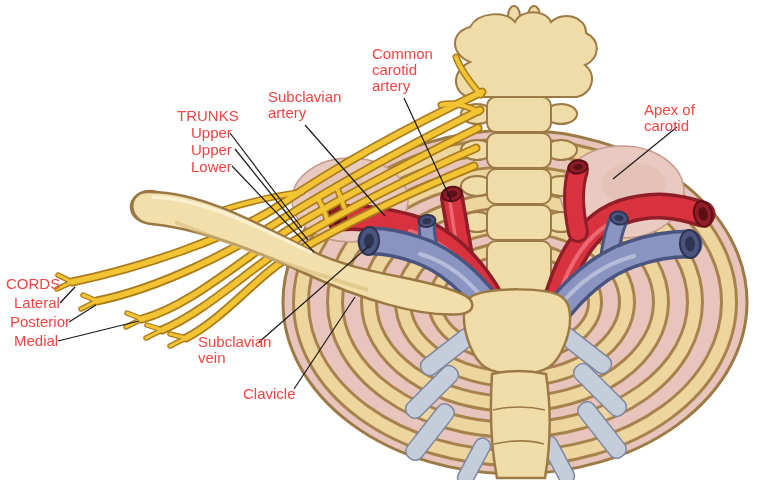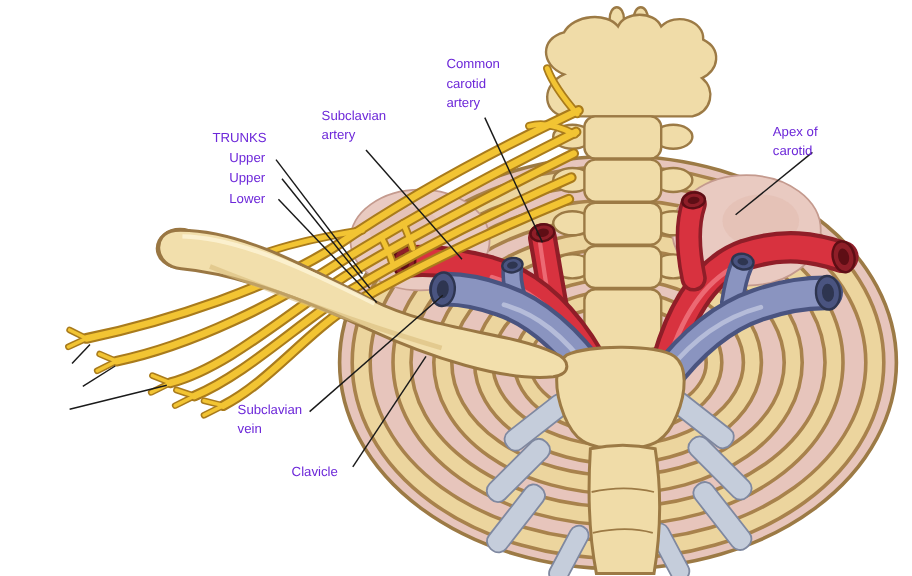--- a/index.html
+++ b/index.html
@@ -1,19 +1,19 @@
 <!DOCTYPE html>
 <html><head>
 <meta charset="utf-8">
 <style>
   html,body{margin:0;padding:0;background:#ffffff;}
   .stage{position:relative;width:760px;height:480px;background:#ffffff;overflow:hidden;
          font-family:"Liberation Sans",sans-serif;}
   .stage svg{position:absolute;left:0;top:0;}
-  .label{position:absolute;font-size:11px;line-height:16px;color:#6d28d9;white-space:nowrap;}
+  .label{position:absolute;font-size:15px;line-height:16px;color:#ef4444;white-space:nowrap;}
   .label .ln{display:block;}
   .label--trunks .ln{line-height:17px;}
   .label--cords .ln{line-height:19px;}
   .indent14{padding-left:14px;}
   .indent8{padding-left:8px;}
   .indent4{padding-left:4px;}
   .center{}
 </style>
 </head>
 <body>
@@ -257,20 +257,26 @@
     <span class="ln indent14">Upper</span>
     <span class="ln indent14">Upper</span>
     <span class="ln indent14">Lower</span>
   </div>
 
   <div class="label" style="left:644px;top:102px">
     <span class="ln">Apex of</span>
     <span class="ln">carotid</span>
   </div>
 
+  <div class="label label--cords" style="left:6px;top:274px">
+    <span class="ln">CORDS</span>
+    <span class="ln indent8">Lateral</span>
+    <span class="ln indent4">Posterior</span>
+    <span class="ln indent8">Medial</span>
+  </div>
 
   <div class="label center" style="left:198px;top:334px;width:64px">
     <span class="ln">Subclavian</span>
     <span class="ln">vein</span>
   </div>
 
   <div class="label" style="left:243px;top:386px">
     <span class="ln">Clavicle</span>
   </div>
 

